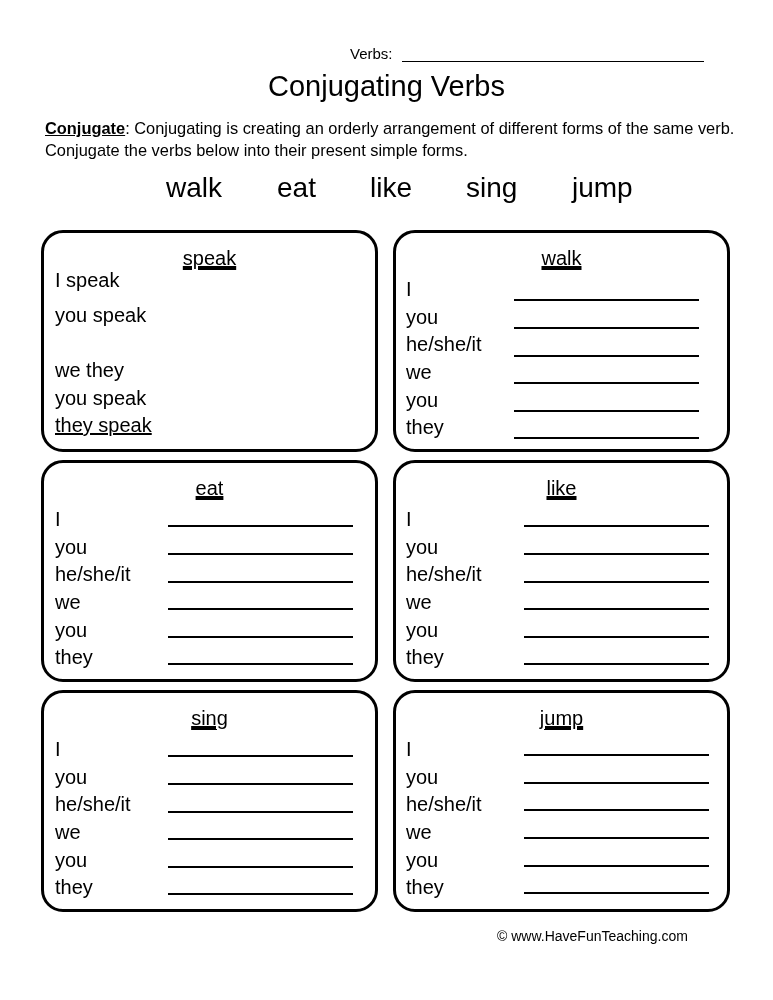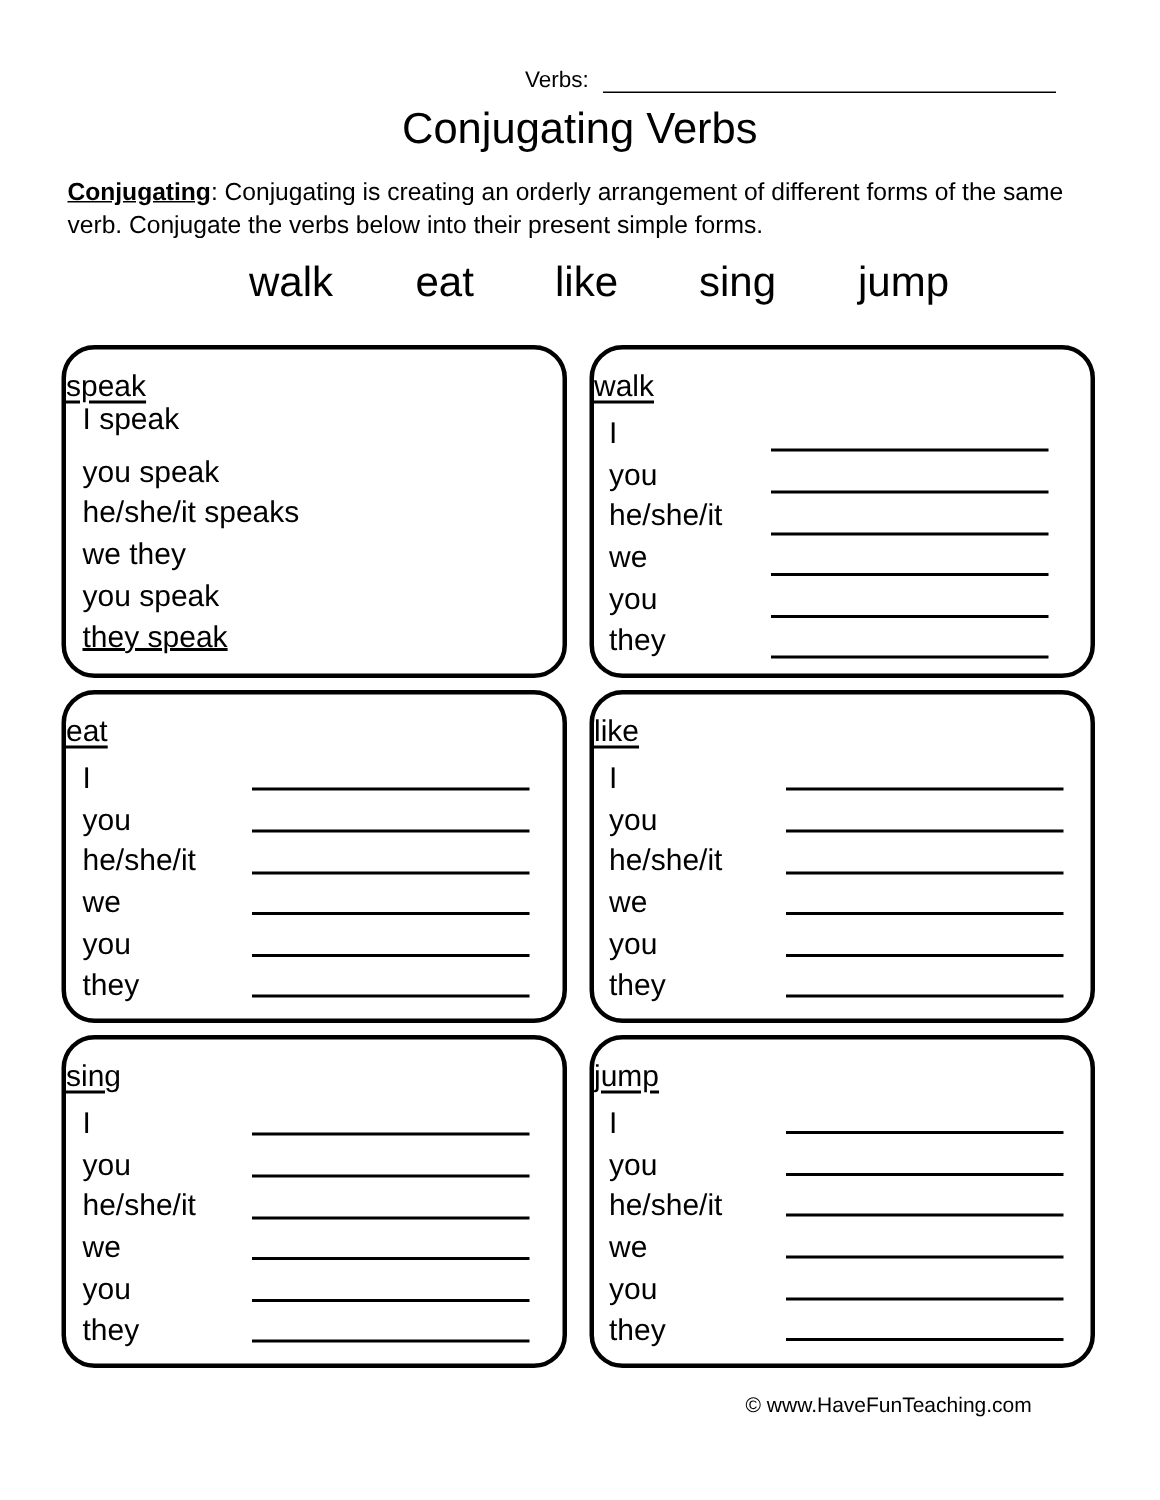--- a/index.html
+++ b/index.html
@@ -8,49 +8,48 @@
   .abs { position: absolute; }
   #name-label { left: 350px; top: 45px; font-size: 15px; }
   #name-line { left: 402px; top: 61px; width: 302px; height: 0; border-top: 1.5px solid #000; }
   #title { left: 0; width: 773px; top: 70px; text-align: center; font-size: 29px; }
   #title span { text-decoration-thickness: 2px; text-underline-offset: 3px; }
   #directions { left: 45px; top: 117px; width: 700px; font-size: 16.4px; line-height: 22px; }
   #directions .dlabel { font-weight: bold; text-decoration: underline; }
   #wordbank { left: 0; top: 172px; width: 773px; height: 40px; }
   .bank-word { position: absolute; top: 0; font-size: 28px; }
   .box { position: absolute; border: 3px solid #000; border-radius: 22px; box-sizing: border-box; background: #fff; }
-  .box-title { position: absolute; left: 0; right: 0; top: 14px; text-align: left; font-size: 20px; }
+  .box-title { position: absolute; left: 0; right: 0; top: 14px; text-align: center; font-size: 20px; text-decoration: underline; }
   .box-title span { text-decoration: underline; text-underline-offset: 3px; }
   .row-label { position: absolute; font-size: 20px; white-space: nowrap; }
   .answer-line { position: absolute; height: 0; border-top: 2px solid #000; }
   #footer { left: 497px; top: 928px; font-size: 14px; }
 </style>
 </head>
 <body>
 
 <div class="abs" id="name-label">Verbs:</div>
 <div class="abs" id="name-line"></div>
 
 <div class="abs" id="title"><span>Conjugating Verbs</span></div>
 
-<div class="abs" id="directions"><span class="dlabel">Conjugating</span><span>:  Conjugating is creating an orderly arrangement of different forms of the same verb.  Conjugate the verbs below into their present simple forms.</span></div>
+<div class="abs" id="directions"><span class="dlabel">Conjugate</span><span>:  Conjugating is creating an orderly arrangement of different forms of the same verb.  Conjugate the verbs below into their present simple forms.</span></div>
 
 <div class="abs" id="wordbank">
   <span class="bank-word" style="left:166px">walk</span>
   <span class="bank-word" style="left:277px">eat</span>
   <span class="bank-word" style="left:370px">like</span>
   <span class="bank-word" style="left:466px">sing</span>
   <span class="bank-word" style="left:572px">jump</span>
 </div>
 
 <div class="box" style="left:41px; top:230px; width:337px; height:222px;">
   <div class="box-title"><span>speak</span></div>
   <div class="row-label" style="left:11px; top:36px;">I speak</div>
   <div class="row-label" style="left:11px; top:71px;">you speak</div>
-  <div class="row-label" style="left:11px; top:98px;">he/she/it speaks</div>
   <div class="row-label" style="left:11px; top:126px;">we they</div>
   <div class="row-label" style="left:11px; top:154px;">you speak</div>
   <div class="row-label" style="left:11px; top:181px;text-decoration:underline;">they speak</div>
 </div>
 
 <div class="box" style="left:393px; top:230px; width:337px; height:222px;">
   <div class="box-title"><span>walk</span></div>
   <div class="row-label" style="left:10px; top:45px;">I</div>
   <div class="row-label" style="left:10px; top:73px;">you</div>
   <div class="row-label" style="left:10px; top:100px;">he/she/it</div>

